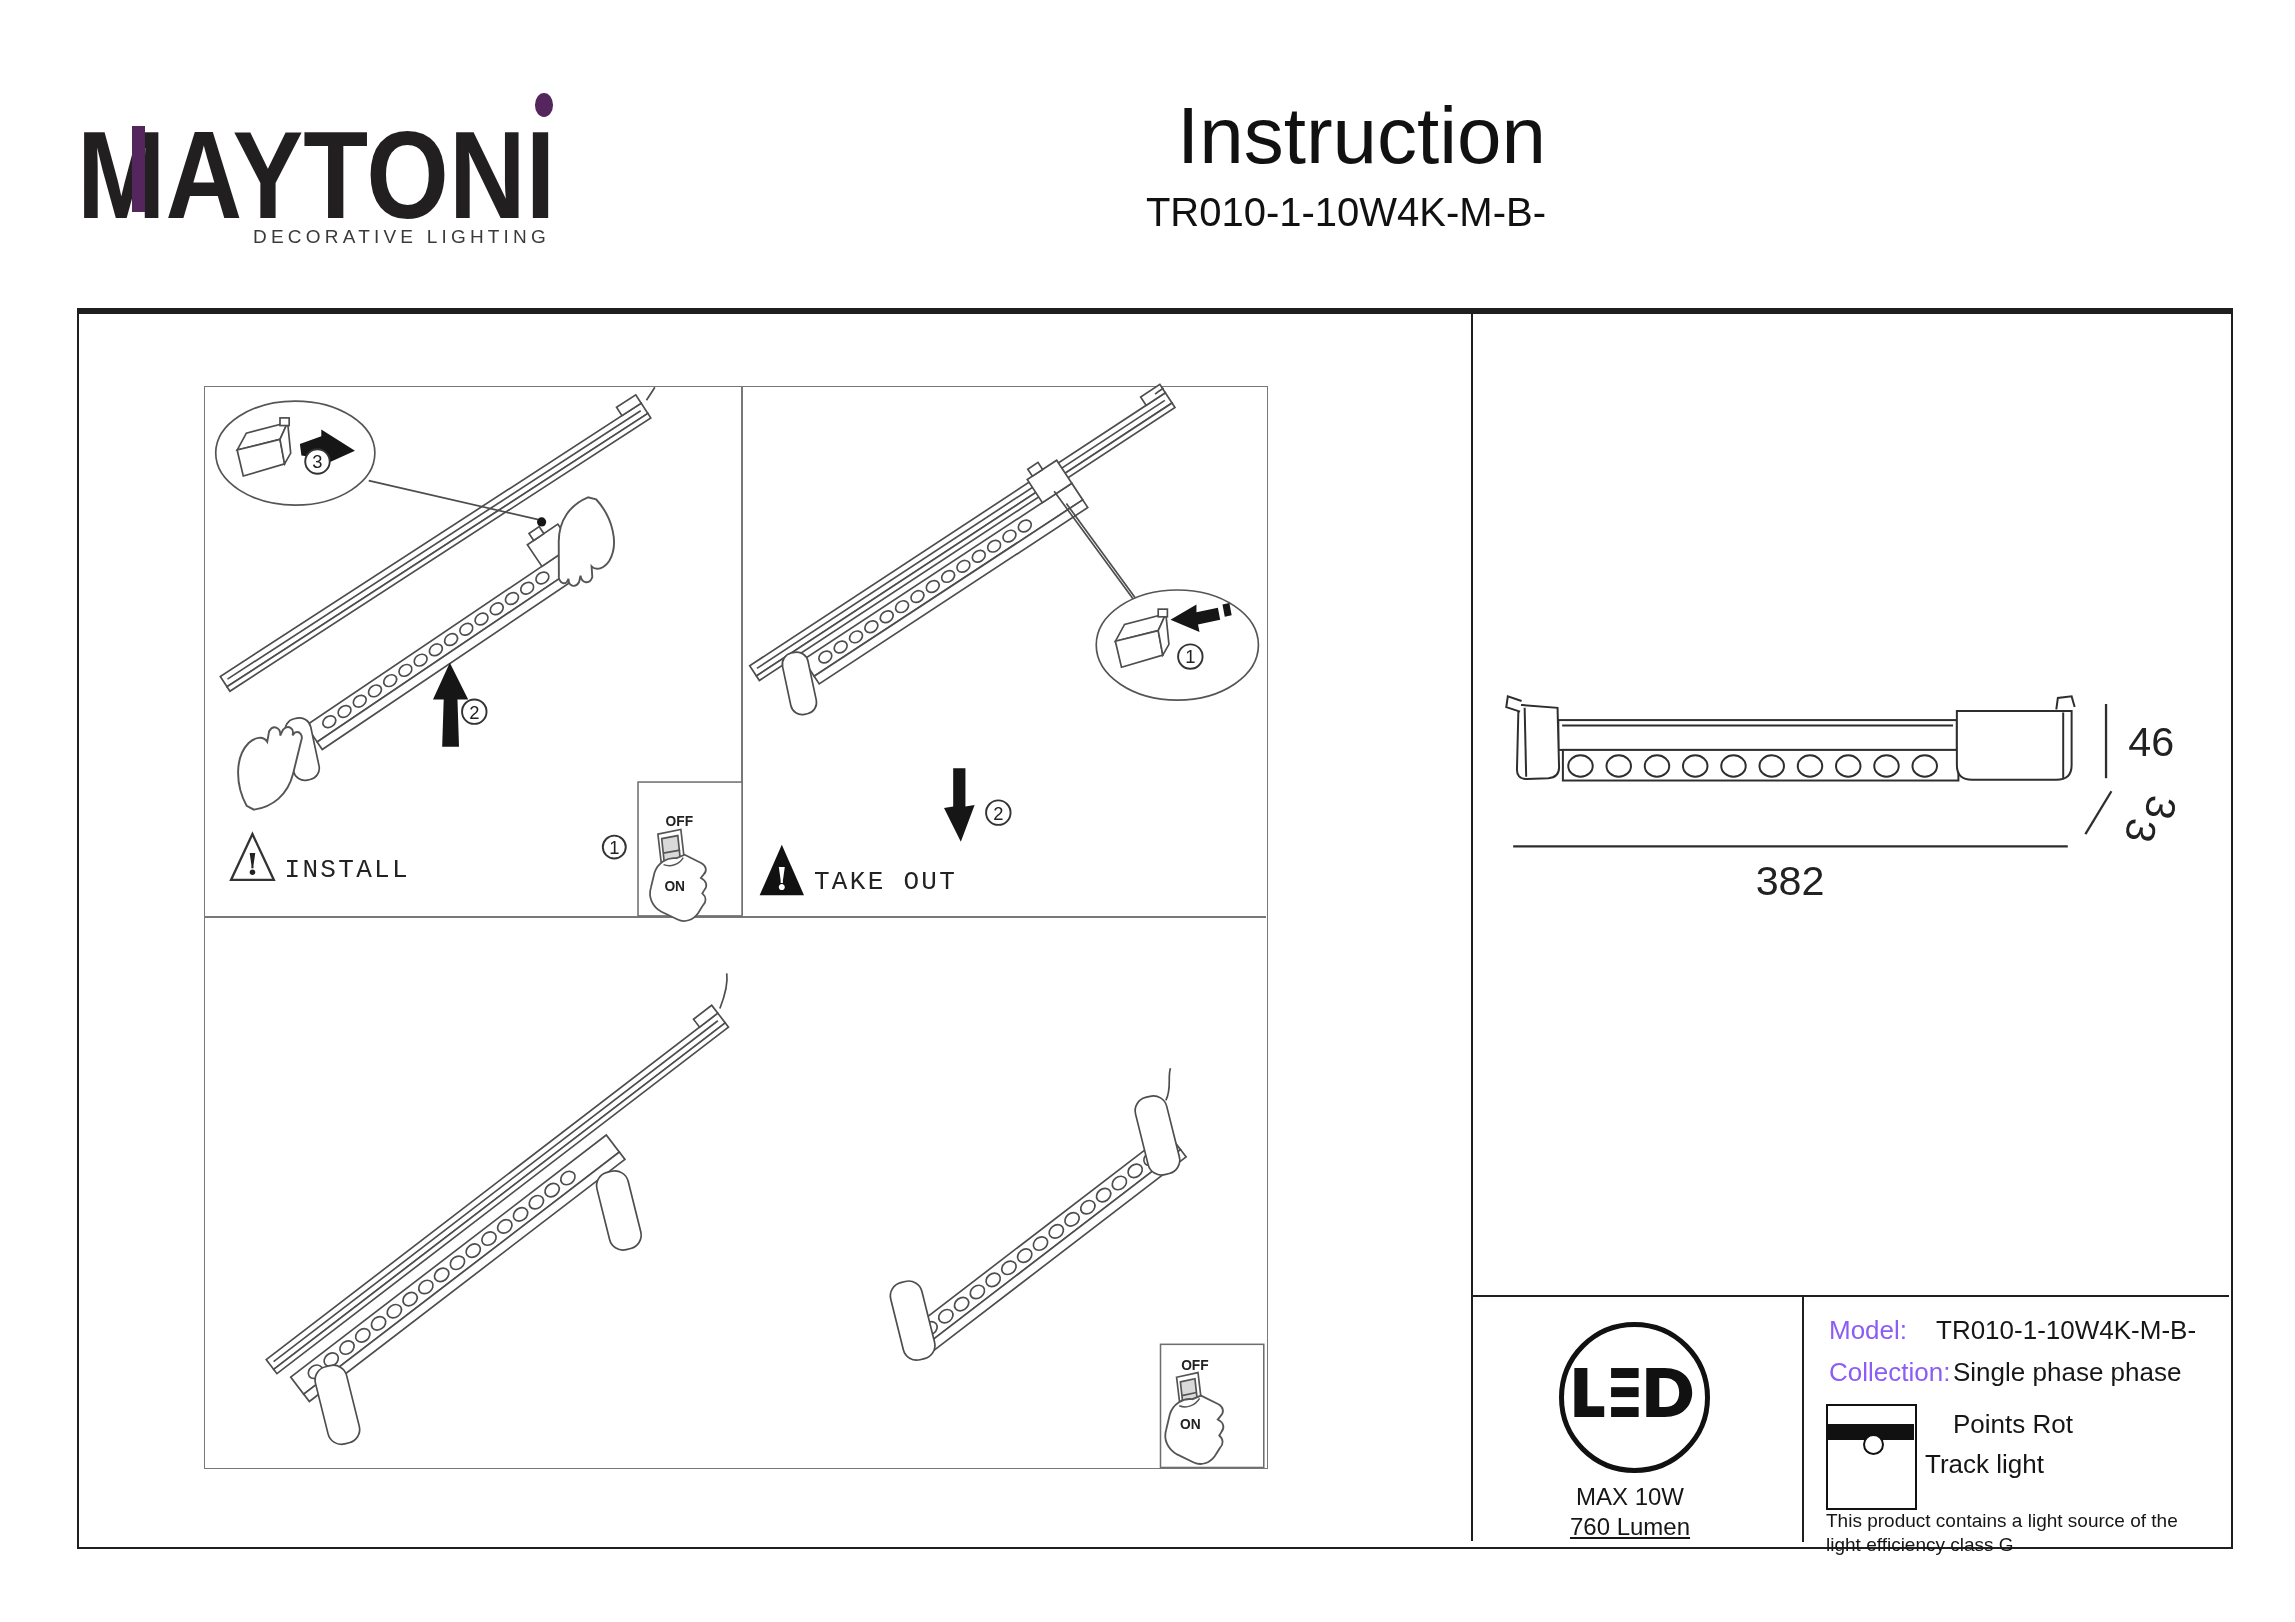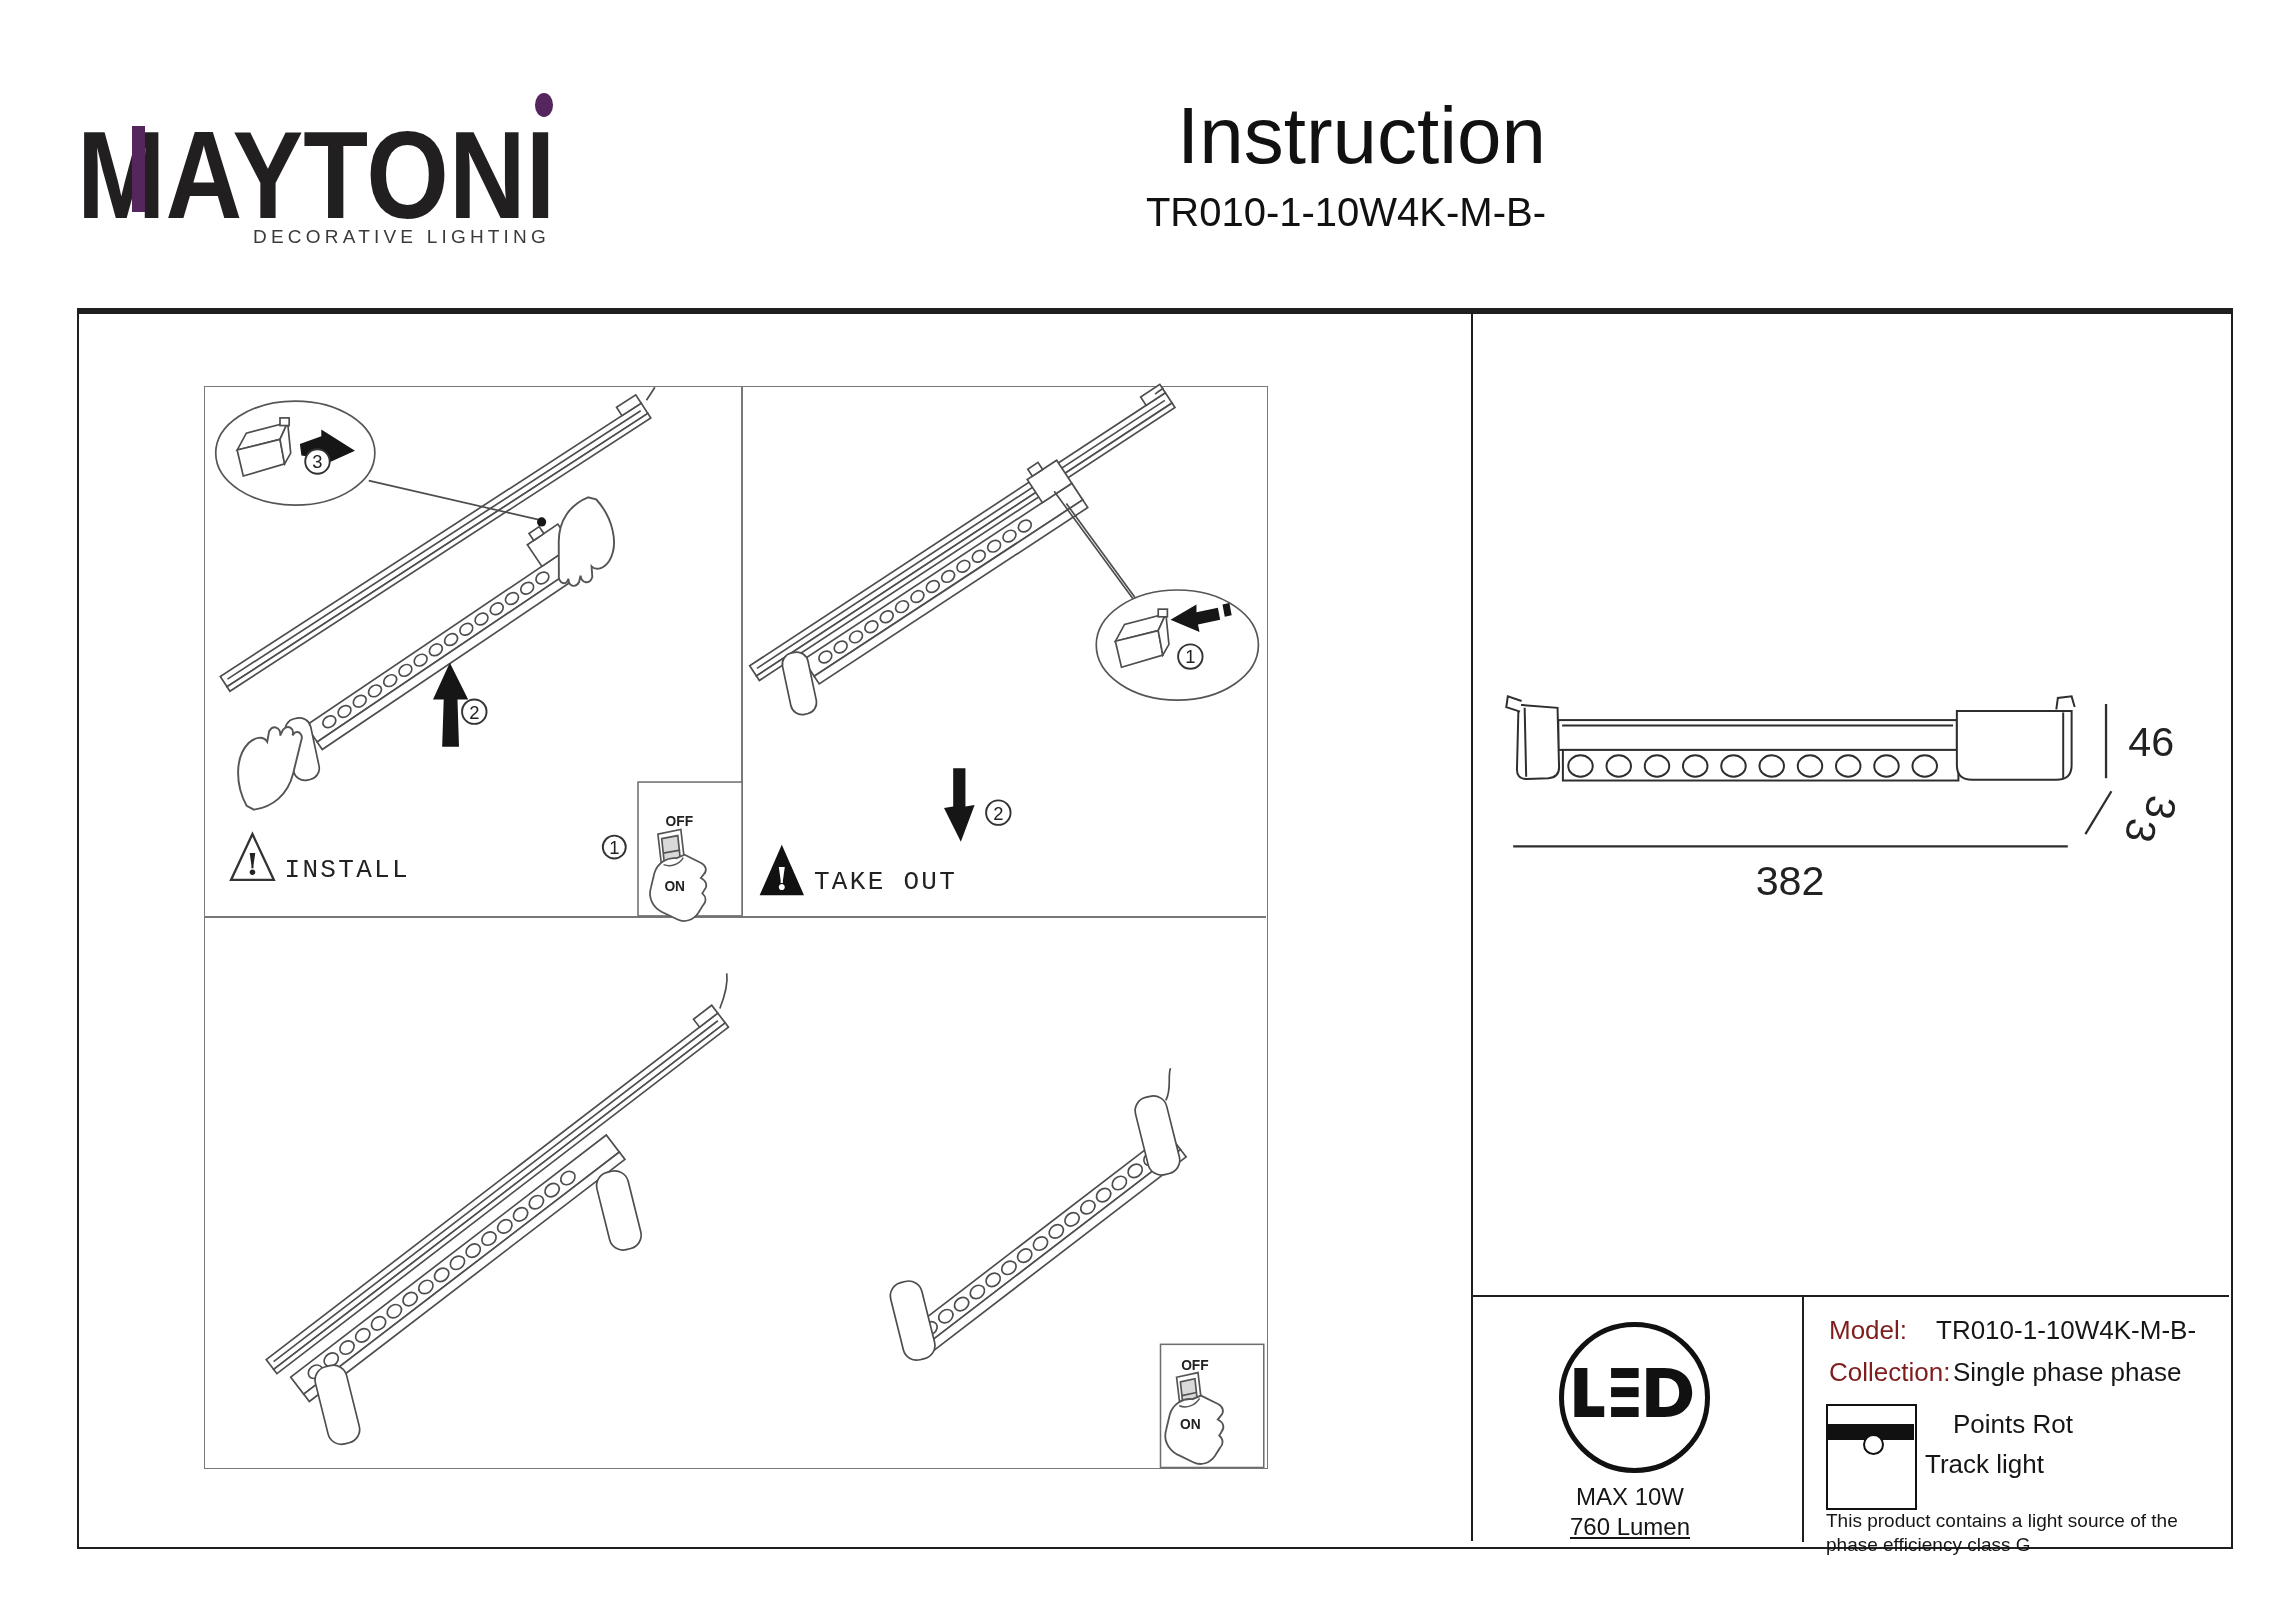--- a/index.html
+++ b/index.html
@@ -14,21 +14,21 @@
   #logo-tagline{left:77px;top:226px;width:473px;text-align:right;font-size:19px;
                 letter-spacing:4.2px;color:#3a3a3a;}
   #title-block{left:842px;top:93px;width:704px;text-align:right;}
   #page-title{font-size:80px;line-height:86px;color:#111;}
   #page-subtitle{font-size:40px;line-height:44px;color:#111;margin-top:10.7px;}
   #outer-box{left:77px;top:308px;width:2152px;height:1233px;border:2.3px solid #1f1f1f;border-top-width:6.1px;}
   .vline,.hline{background:#1f1f1f;}
   .gline{background:#787878;}
   #inner-box{left:204px;top:386px;width:1062px;height:1081px;border:1.5px solid #787878;}
   
-  .spec-label{font-size:26px;color:#7f1d1d;}
+  .spec-label{font-size:26px;color:#8b5cf6;}
   .spec-value{font-size:26px;color:#161616;}
   .note{font-size:19px;color:#161616;line-height:24.5px;}
   #led-circle{left:1559px;top:1322px;width:141px;height:141px;border:5.4px solid #111;border-radius:50%;}
   .led-txt{font-size:24px;color:#161616;text-align:center;width:230px;left:1515px;}
   
   #spec-icon{left:1826px;top:1404px;width:87px;height:102px;border:2.3px solid #111;}
   #spec-icon-band{position:absolute;left:-0.8px;top:18.4px;width:87px;height:15.3px;background:#111;}
   #spec-icon-dot{position:absolute;left:35px;top:27.5px;width:17px;height:17px;background:#fff;border:2.3px solid #111;border-radius:50%;}
   
   text{font-family:"Liberation Sans",sans-serif;}
@@ -313,16 +313,16 @@
   <div class="abs spec-value" style="left:1936px;top:1315px;">TR010-1-10W4K-M-B-</div>
   <div class="abs spec-label" style="left:1829px;top:1357px;">Collection:</div>
   <div class="abs spec-value" style="left:1953px;top:1357px;">Single phase phase</div>
   <div class="abs" id="spec-icon">
     <div id="spec-icon-band"></div>
     <div id="spec-icon-dot"></div>
   </div>
   <div class="abs spec-value" style="left:1953px;top:1409px;">Points Rot</div>
   <div class="abs spec-value" style="left:1925px;top:1449px;">Track light</div>
   <div class="abs note" style="left:1826px;top:1509px;width:413px;">This product contains a light source of the</div>
-  <div class="abs note" style="left:1826px;top:1533px;width:413px;">phase efficiency class G</div>
+  <div class="abs note" style="left:1826px;top:1533px;width:413px;">light efficiency class G</div>
 
 </div>
 
 
 </body></html>

